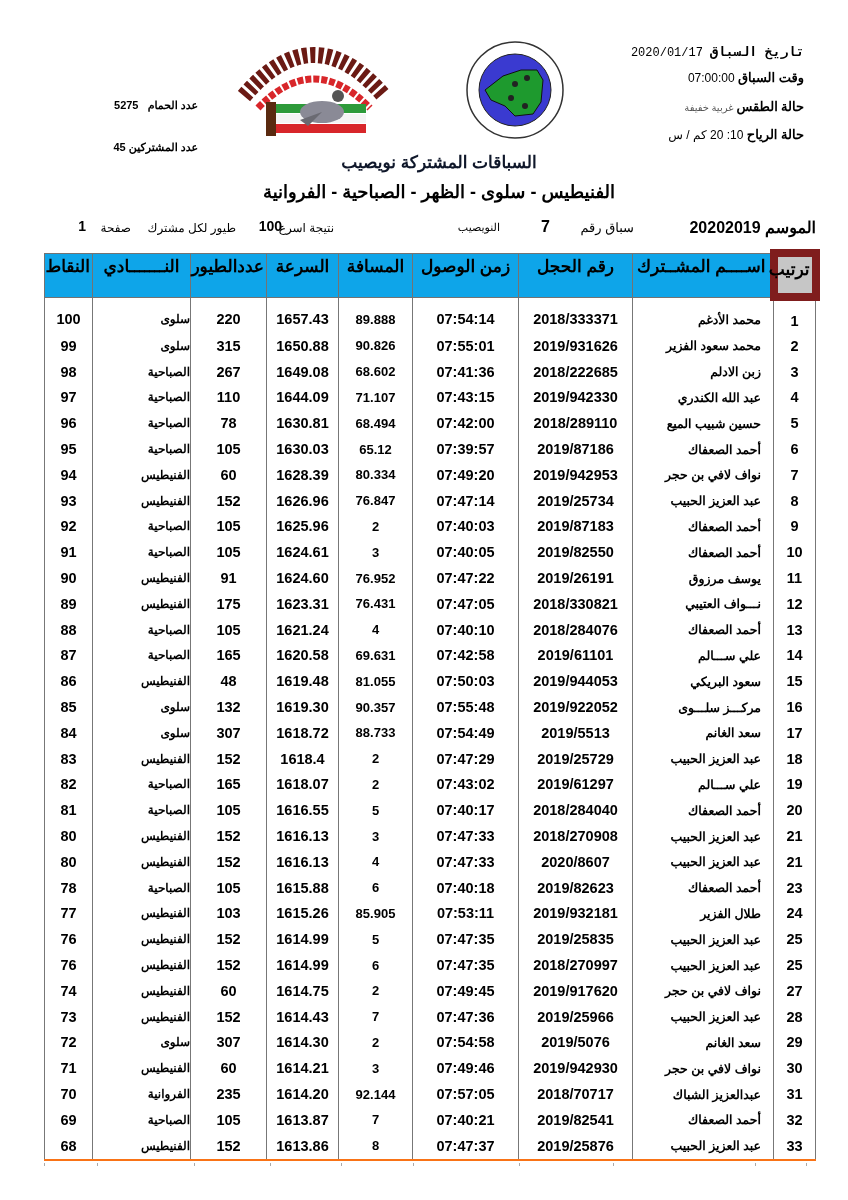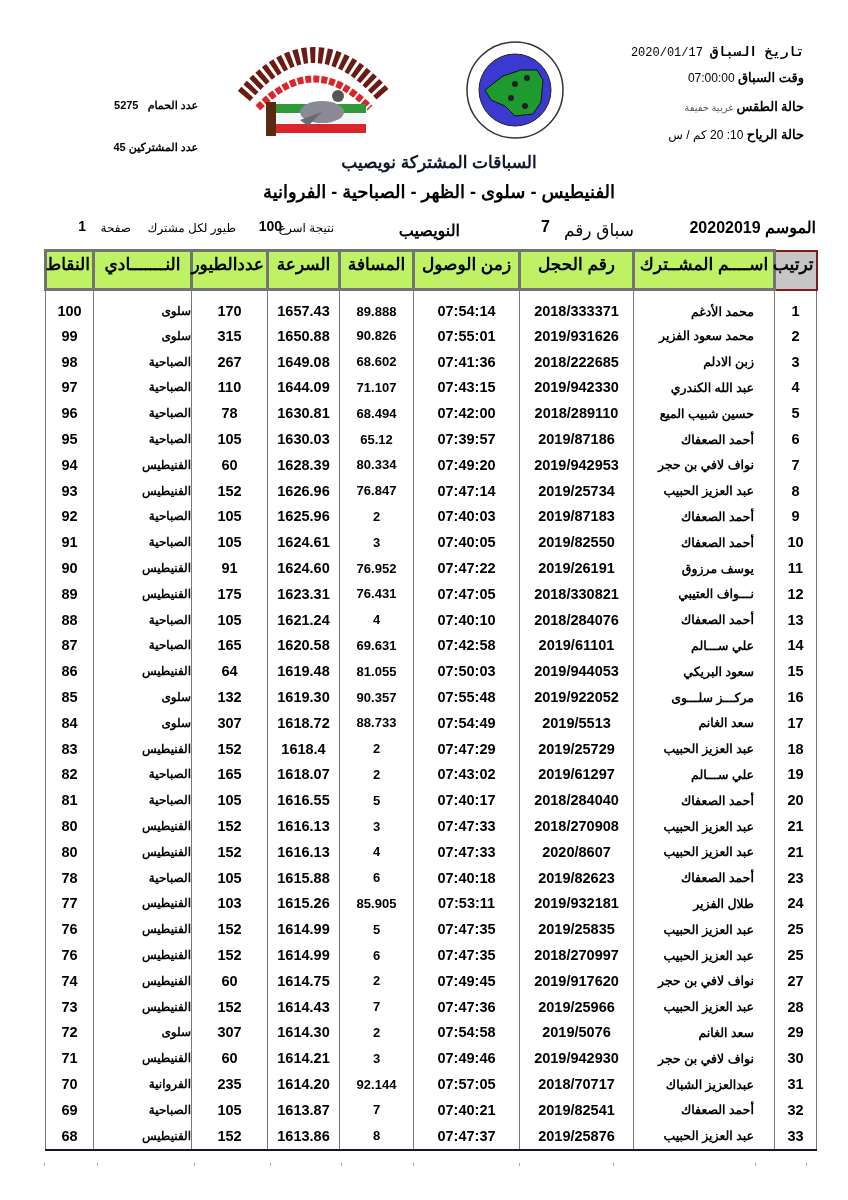--- a/index.html
+++ b/index.html
@@ -11,28 +11,28 @@
   .info-line .s{font-size:10px;color:#555;}
   
   .count-line{position:absolute;direction:rtl;white-space:nowrap;font-size:11px;font-weight:bold;}
   
   .title-red{position:absolute;left:0;width:848px;top:152px;text-align:center;color:#0f172a;font-weight:bold;font-size:17px;direction:rtl;padding-left:30px;box-sizing:border-box;}
   .title-black{position:absolute;left:0;width:848px;top:181px;text-align:center;font-weight:bold;font-size:18px;direction:rtl;padding-left:30px;box-sizing:border-box;}
   
   .meta{position:absolute;top:218px;font-weight:bold;white-space:nowrap;direction:rtl;}
   
   table.res{position:absolute;left:44px;top:249px;width:771px;border-collapse:collapse;direction:rtl;table-layout:fixed;}
-  table.res th{background:#bef264;height:34px;font-size:17px;font-weight:bold;border:3px solid #737373;padding:0 2px;white-space:nowrap;vertical-align:top;padding-top:2px;}
-  table.res th:first-child{border:2px solid #7f1d1d;background:#c6c6c6;margin-left:14px;}
+  table.res th{background:#0ea5e9;height:34px;font-size:17px;font-weight:bold;border:1px solid #737373;padding:0 2px;white-space:nowrap;vertical-align:top;padding-top:2px;}
+  table.res th:first-child{border:8px solid #7f1d1d;background:#c6c6c6;margin-left:14px;}
   table.res td{height:25.8px;font-size:14.5px;font-weight:bold;text-align:center;border-left:1px solid #777;border-right:1px solid #777;padding:0;white-space:nowrap;}
   table.res tbody tr:first-child td{padding-top:8px;height:24px;}
-  table.res td.name{text-align:right;font-size:12.5px;padding-right:20px;}
+  table.res td.name{text-align:right;font-size:12.5px;padding-right:12px;}
   table.res td.club{font-size:12px;text-align:right;}
   table.res td.dist{font-size:13px;}
-  table.res tbody tr:last-child td{border-bottom:2px solid #0f172a;}
+  table.res tbody tr:last-child td{border-bottom:2px solid #f97316;}
   .dots span{position:absolute;top:1163px;width:1px;height:3px;background:#aaa;}
   
   .logo-club{position:absolute;left:238px;top:26px;width:152px;height:116px;}
   .logo-fed{position:absolute;left:465px;top:40px;width:100px;height:100px;}
 </style>
 </head>
 <body>
 
 <div class="logo-club">
   <svg width="152" height="116" viewBox="0 0 152 116">
@@ -86,23 +86,23 @@
   <span>45</span>
 </div>
 
 <div class="title-red">السباقات المشتركة نويصيب</div>
 <div class="title-black">الفنيطيس - سلوى - الظهر - الصباحية - الفروانية</div>
 
 <div class="meta" style="right:32px;font-size:16px;margin-left:44px;">
   <span>الموسم</span>
   <span>20202019</span>
 </div>
-<div class="meta" style="right:214px;font-size:17px;font-weight:normal;top:220px;">سباق رقم</div>
+<div class="meta" style="right:214px;font-size:13px;font-weight:normal;top:220px;">سباق رقم</div>
 <div class="meta" style="right:298px;font-size:16px;">7</div>
-<div class="meta" style="right:388px;font-size:16px;font-weight:bold;top:221px;">النويصيب</div>
+<div class="meta" style="right:348px;font-size:11px;font-weight:normal;top:221px;">النويصيب</div>
 <div class="meta" style="right:514px;font-size:12px;font-weight:normal;top:221px;">نتيجة اسرع</div>
 <div class="meta" style="right:566px;font-size:14px;">100</div>
 <div class="meta" style="right:612px;font-size:12px;font-weight:normal;top:221px;">طيور لكل مشترك</div>
 <div class="meta" style="right:717px;font-size:12px;font-weight:normal;top:221px;">صفحة</div>
 <div class="meta" style="right:762px;font-size:14px;">1</div>
 
 <table class="res">
   <colgroup>
     <col style="width:42px">
       <col style="width:141px">
@@ -128,21 +128,21 @@
       </tr>
   </thead>
   <tbody id="tbody">
       <tr>
         <td>1</td>
         <td class="name">محمد الأدغم</td>
         <td>2018/333371</td>
         <td>07:54:14</td>
         <td class="dist">89.888</td>
         <td>1657.43</td>
-        <td>170</td>
+        <td>220</td>
         <td class="club">سلوى</td>
         <td>100</td>
       </tr>
       <tr>
         <td>2</td>
         <td class="name">محمد سعود الفزير</td>
         <td>2019/931626</td>
         <td>07:55:01</td>
         <td class="dist">90.826</td>
         <td>1650.88</td>
@@ -282,21 +282,21 @@
         <td class="club">الصباحية</td>
         <td>87</td>
       </tr>
       <tr>
         <td>15</td>
         <td class="name">سعود البريكي</td>
         <td>2019/944053</td>
         <td>07:50:03</td>
         <td class="dist">81.055</td>
         <td>1619.48</td>
-        <td>64</td>
+        <td>48</td>
         <td class="club">الفنيطيس</td>
         <td>86</td>
       </tr>
       <tr>
         <td>16</td>
         <td class="name">مركـــز سلـــوى</td>
         <td>2019/922052</td>
         <td>07:55:48</td>
         <td class="dist">90.357</td>
         <td>1619.30</td>

